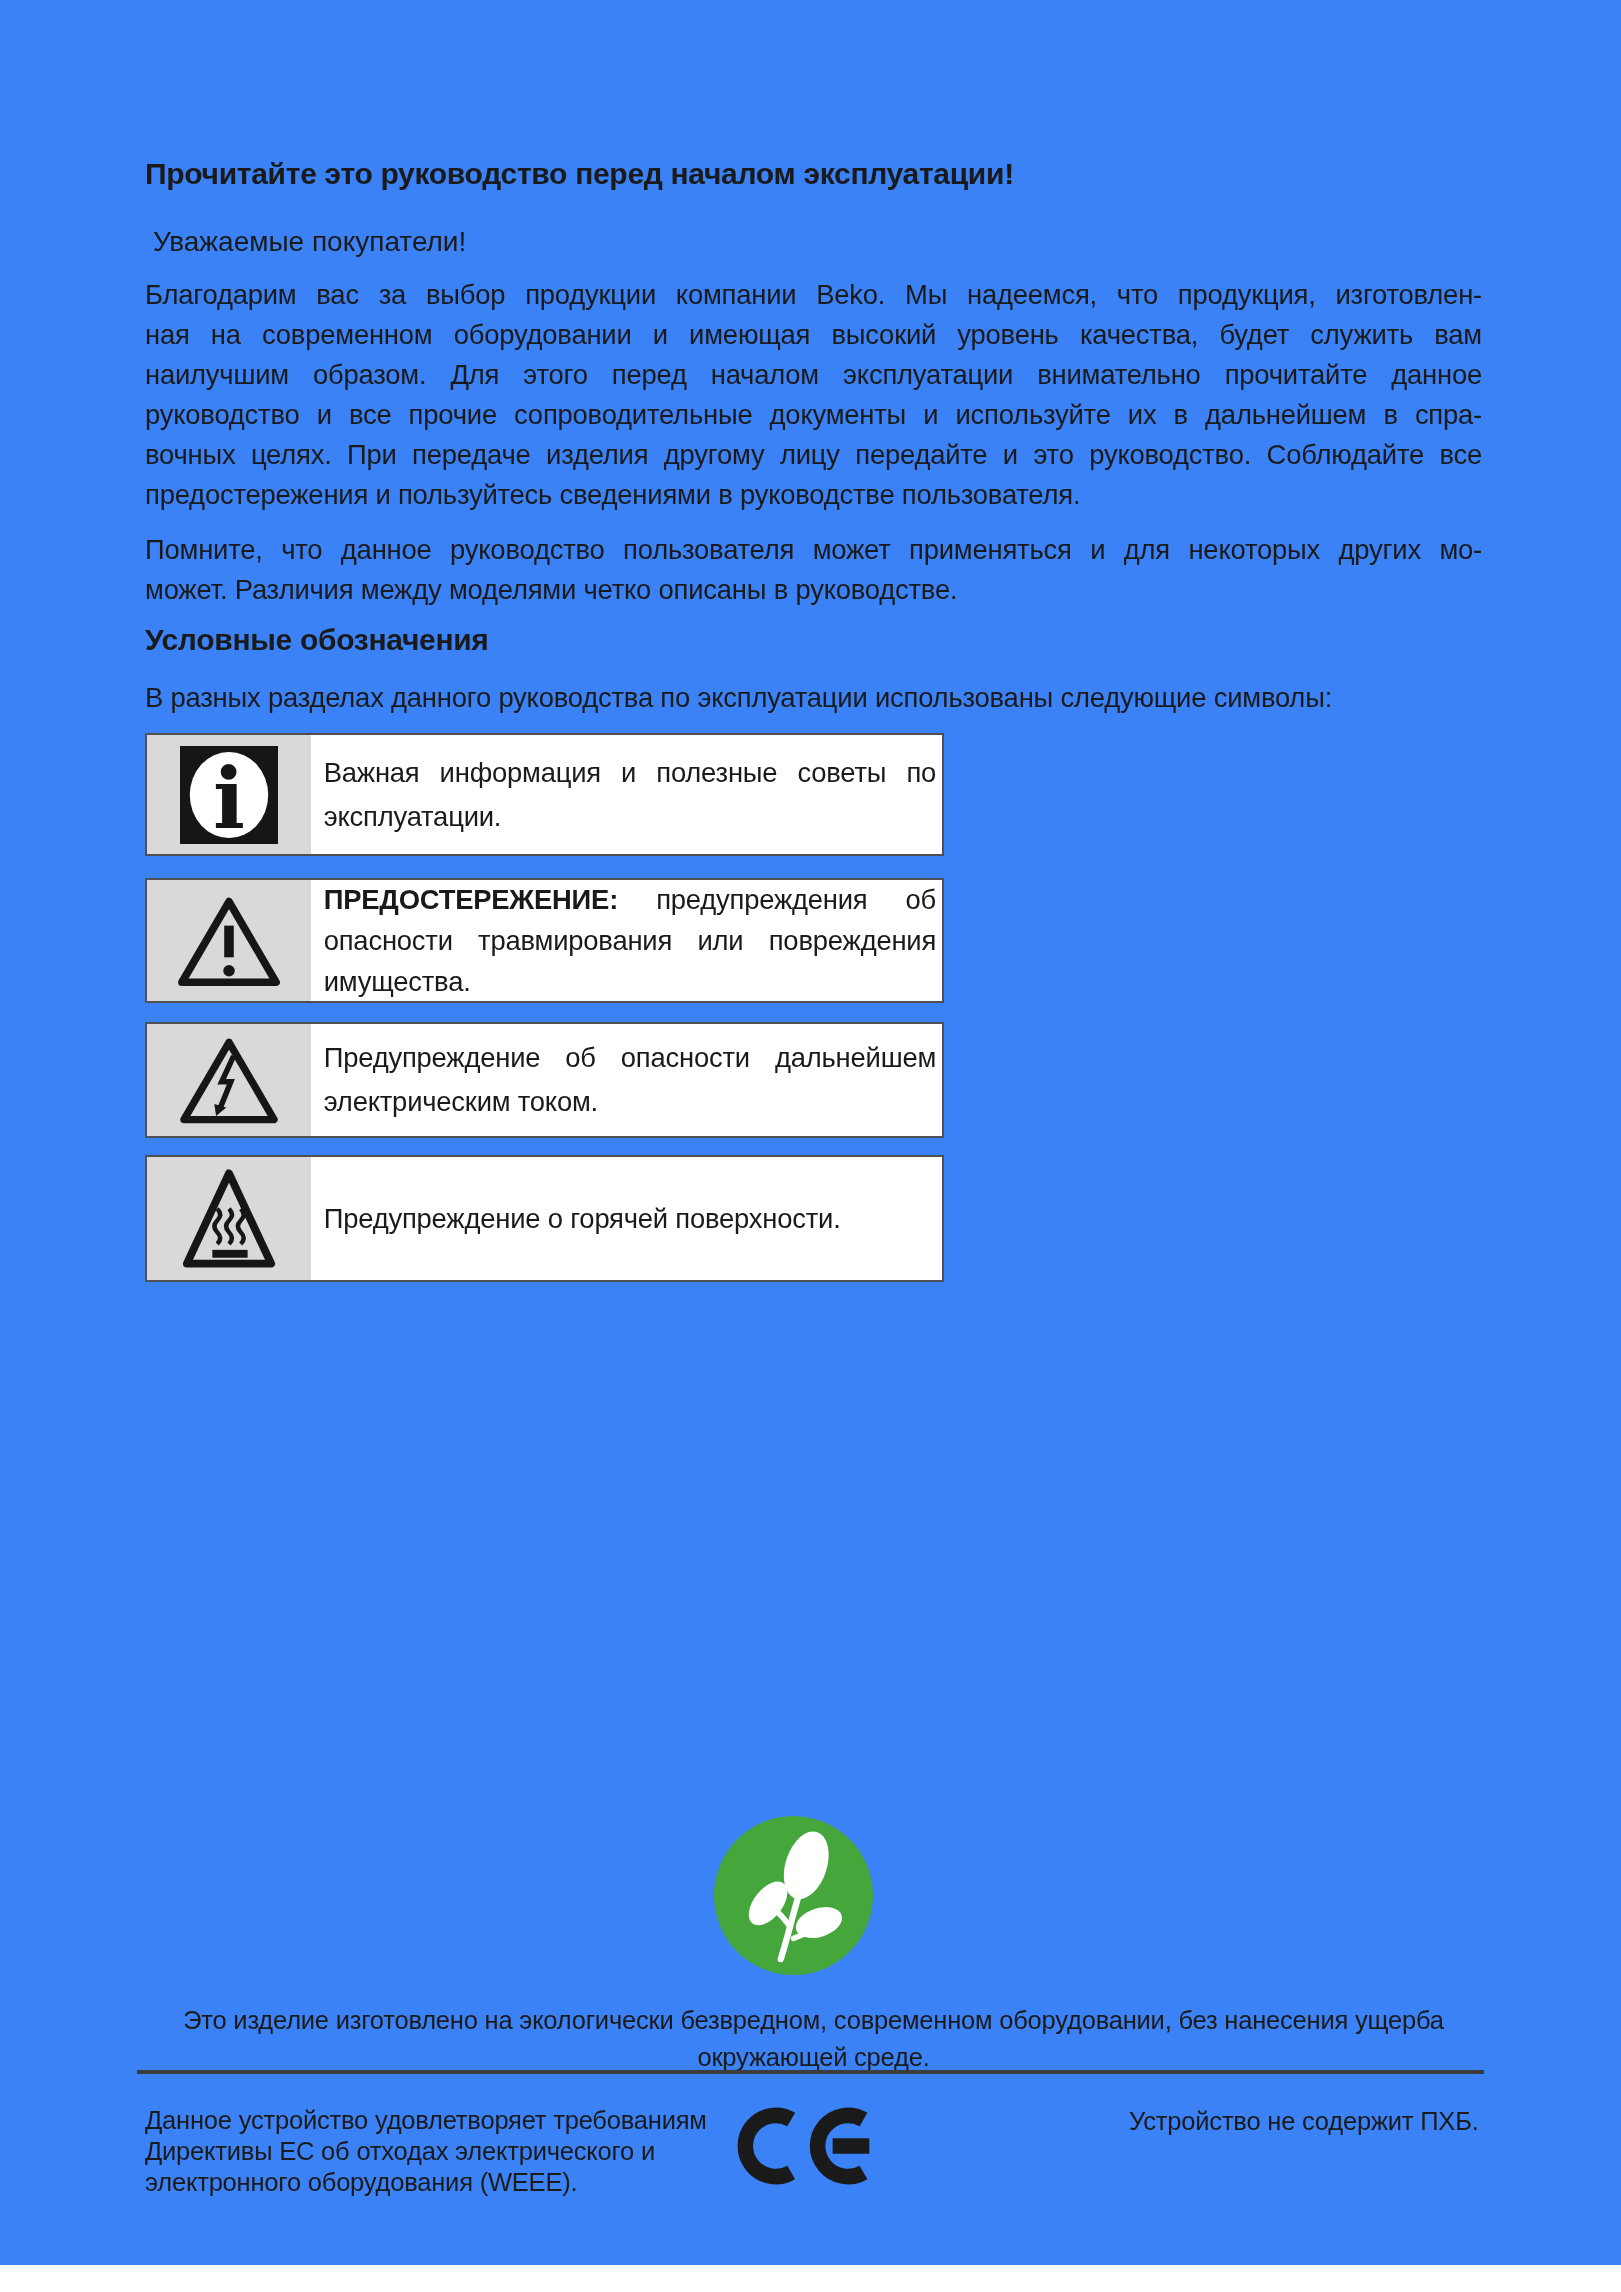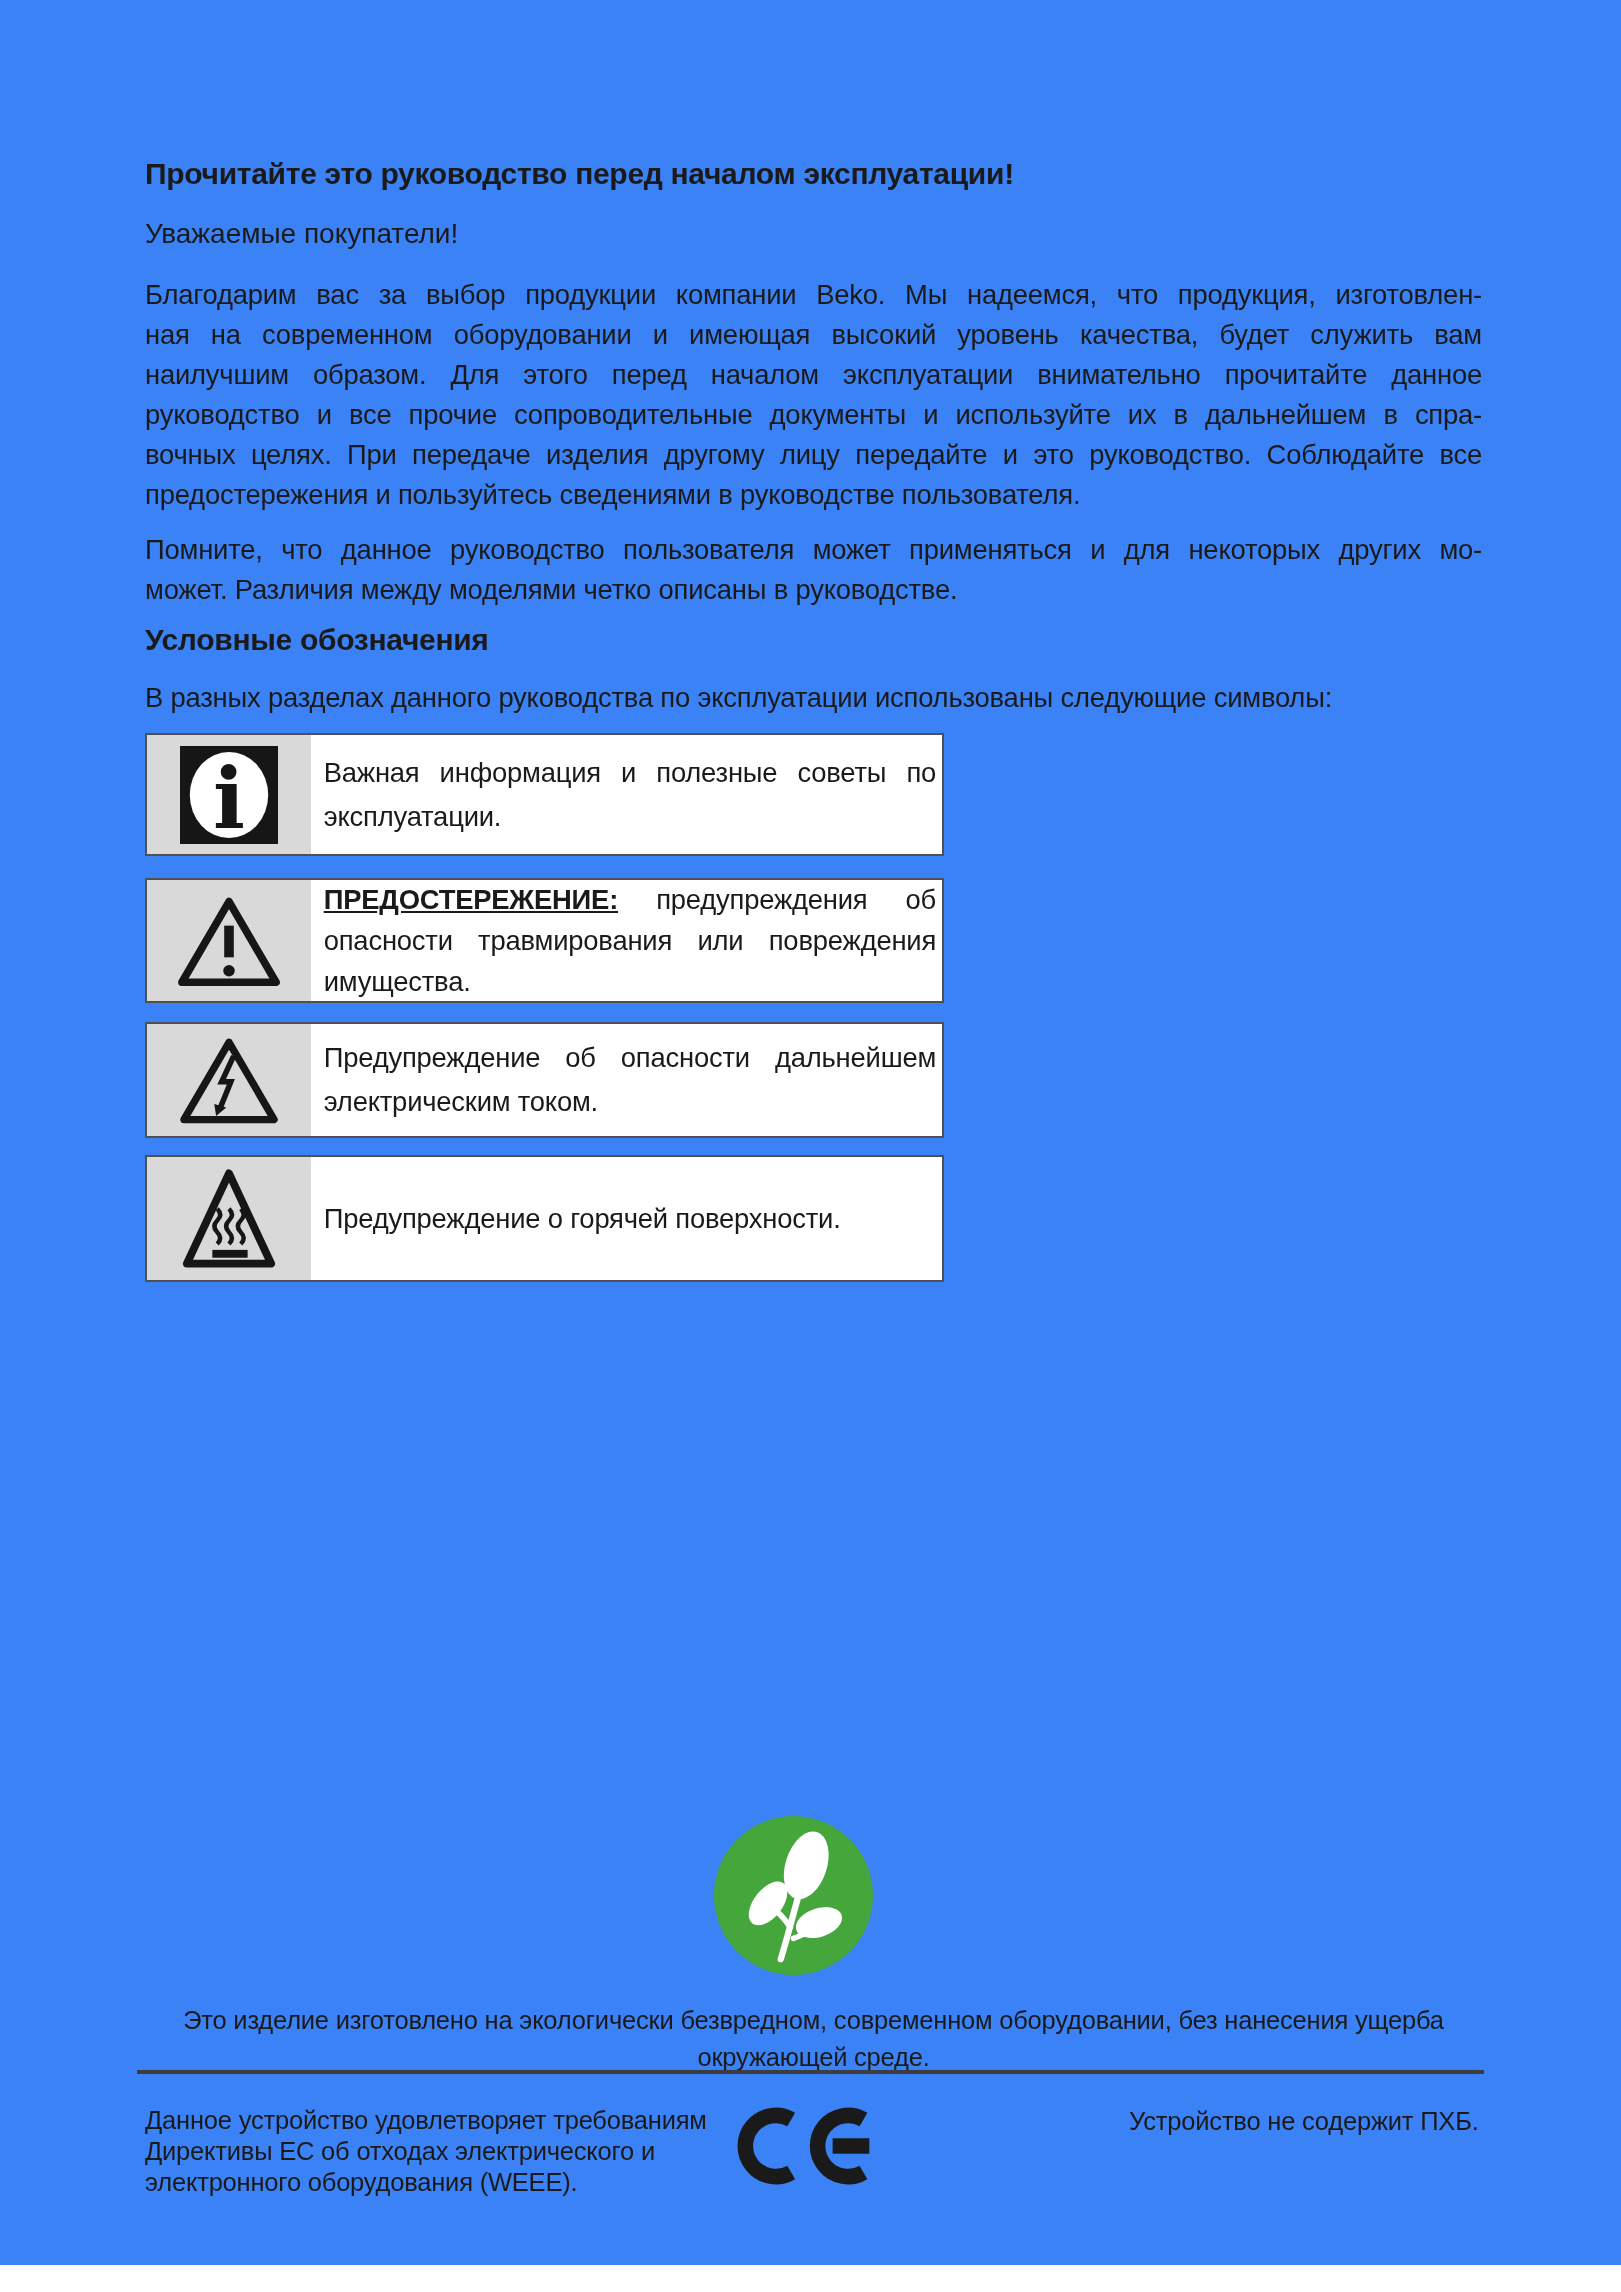--- a/index.html
+++ b/index.html
@@ -4,21 +4,21 @@
 <style>
   html,body { margin:0; padding:0; background:#ffffff; }
   .page {
     position:relative; width:1621px; height:2265px; background:#3b82f6;
     font-family:"Liberation Sans", sans-serif; color:#1a1a1a; overflow:hidden;padding-left:48px;
   }
   .title {
     position:absolute; left:145px; top:157px; margin:0;
     font-size:30px; font-weight:bold; letter-spacing:-0.3px;
   }
-  .greeting { position:absolute; left:145px; top:218px; margin:0; font-size:28px; }
+  .greeting { position:absolute; left:145px; top:218px; margin:8px; font-size:28px; }
   .para { position:absolute; left:145px; width:1337px; font-size:27.4px; line-height:40px; letter-spacing:-0.2px; }
   .intro { top:275px; }
   .note  { top:530px; }
   .jl { text-align:justify; text-align-last:justify; }
   .jl-last { text-align-last:left; }
   .sym-heading {
     position:absolute; left:145px; top:623px; margin:0;
     font-size:30px; font-weight:bold; letter-spacing:-0.3px;
   }
   .sym-intro { position:absolute; left:145px; top:682px; margin:0; font-size:27.4px; letter-spacing:-0.2px; }
@@ -36,21 +36,21 @@
     display:flex; align-items:center; justify-content:center;
   }
   .text-cell {
     flex:1; padding:0 5.9px 0 12.7px; display:flex; flex-direction:column; justify-content:center;
     font-size:27.4px; letter-spacing:-0.2px;
   }
   .box1 .text-cell { line-height:44px; }
   .box2 .text-cell { line-height:41px; }
   .box3 .text-cell { line-height:44px; }
   .box4 .text-cell { line-height:44px; }
-  .bold { font-weight:bold;text-decoration:underline; }
+  .bold { font-weight:bold; }
 
   .eco-icon { position:absolute; left:714px; top:1816px; width:159px; height:159px; }
   .eco-text {
     position:absolute; left:145px; top:2002px; width:1337px;
     text-align:center; font-size:25.5px; line-height:37px; letter-spacing:-0.2px;
   }
   .rule { position:absolute; left:137px; top:2070px; width:1347px; height:3.9px; background:#3d3d3d; }
   .weee {
     position:absolute; left:145px; top:2105px; width:627px;
     font-size:25.5px; line-height:31px; letter-spacing:-0.2px;

